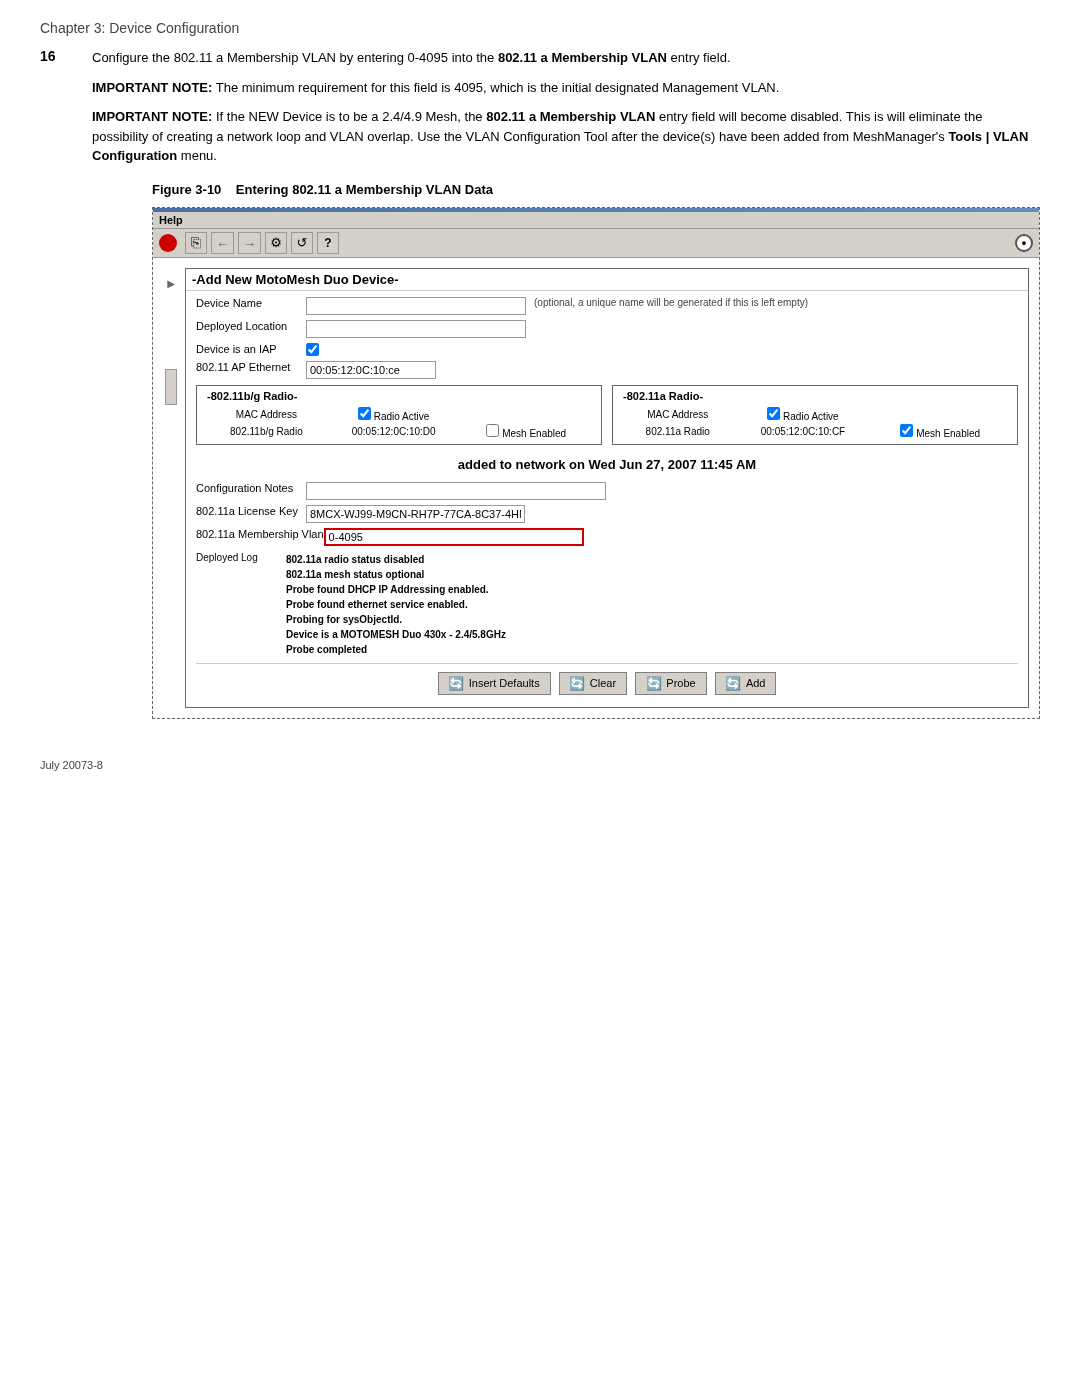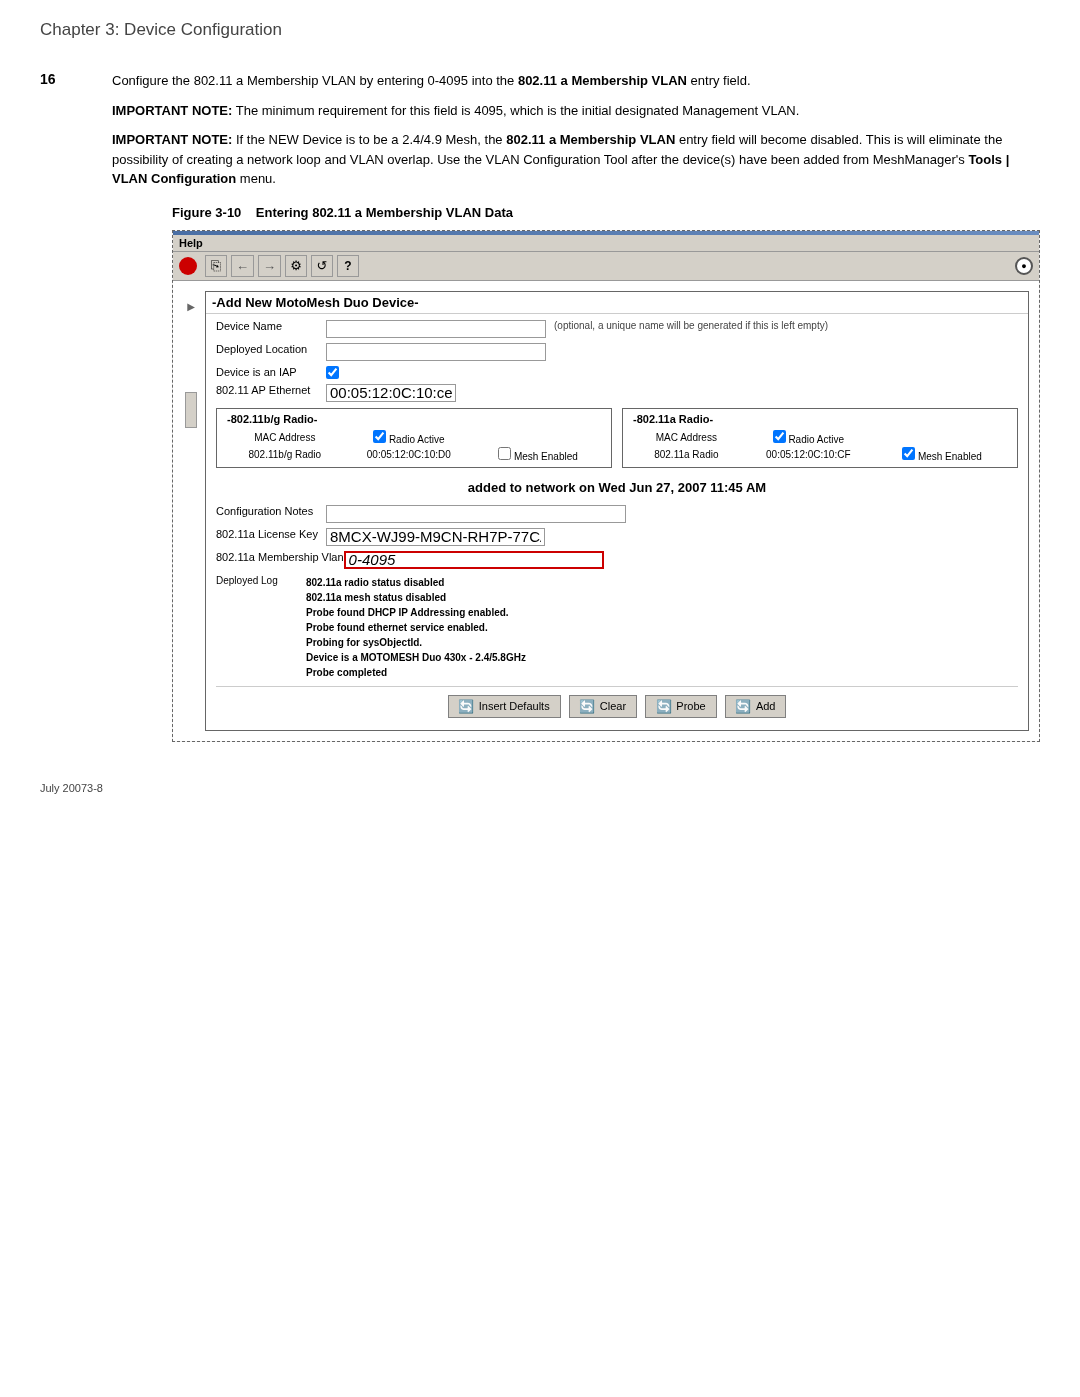--- a/index.html
+++ b/index.html
@@ -6,27 +6,27 @@
     body {
       font-family: Arial, sans-serif;
       font-size: 13px;
       background: #fff;
       color: #000;
       width: 1080px;
       min-height: 1397px;
       padding: 20px 40px;
     }
     .chapter-header {
-      font-size: 17px;
+      font-size: 14px;
       color: #444;
-      margin-bottom: 31px;
+      margin-bottom: 12px;
     }
     .step-container {
       display: flex;
-      gap: 32px;
+      gap: 12px;
       margin-bottom: 8px;
     }
     .step-number {
       font-weight: bold;
       font-size: 14px;
       min-width: 40px;
     }
     .step-content {
       flex: 1;
     }
@@ -111,21 +111,21 @@
       font-size: 11px;
     }
     .form-label {
       min-width: 110px;
       font-size: 11px;
       color: #000;
     }
     .form-input {
       border: 1px solid #999;
       height: 18px;
-      font-size: 15px;
+      font-size: 11px;
       padding: 1px 3px;
       background: #fff;
     }
     .form-input-wide {
       width: 220px;
     }
     .form-hint {
       font-size: 10px;
       color: #444;
       margin-left: 8px;
@@ -166,21 +166,20 @@
     .status-message {
       text-align: center;
       font-size: 13px;
       font-weight: bold;
       padding: 6px 0;
       margin: 4px 0;
     }
     .highlight-field {
       border: 2px solid #cc0000;
       background: #fff;
-      font-style: italic;
     }
     
     .progress-section {
       display: flex;
       margin: 6px 0;
       font-size: 10px;
     }
     .progress-label {
       min-width: 90px;
       font-size: 10px;
@@ -396,21 +395,21 @@
 
             <div class="form-row">
               <span class="form-label">802.11a Membership Vlan</span>
               <input class="form-input highlight-field" type="text" value="0-4095" style="width: 260px;">
             </div>
 
             <div class="progress-section">
               <span class="progress-label">Deployed Log</span>
               <div class="progress-log-content">
                 <div>802.11a radio status disabled</div>
-                <div>802.11a mesh status disabled</div>
+                <div>802.11a mesh status optional</div>
                 <div>Probe found DHCP IP Addressing enabled.</div>
                 <div>Probe found ethernet service enabled.</div>
                 <div>Probing for sysObjectId.</div>
                 <div>Device is a MOTOMESH Duo 430x - 2.4/5.8GHz</div>
                 <div>Probe completed</div>
               </div>
             </div>
 
             <div class="bottom-buttons">
               <button class="action-btn">

